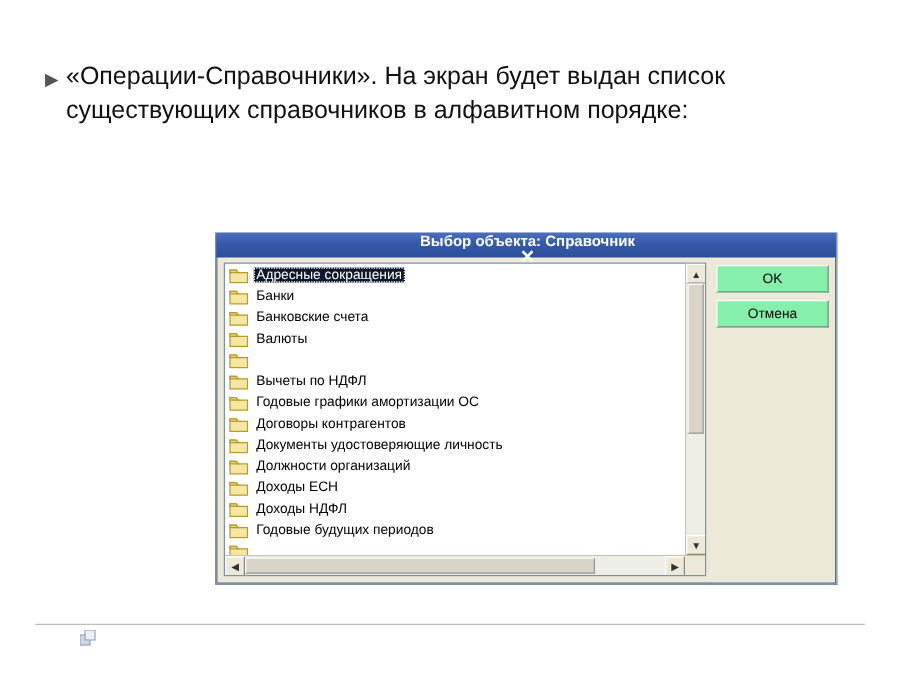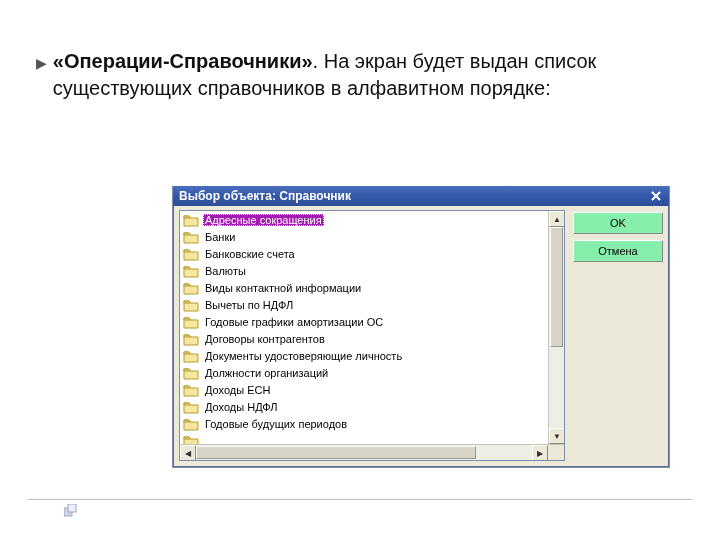--- a/index.html
+++ b/index.html
@@ -20,21 +20,21 @@
     font-size: 20px;
     line-height: 1.35;
     color: #111;
   }
   .bullet {
     color: #555;
     font-size: 14px;
     padding-top: 6px;
   }
   .para-text { flex: 1; }
-  .bold-run { font-weight: 700; }
+  .bold-run { font-weight: 400; }
 
   .dialog {
     position: absolute;
     left: 172px;
     top: 186px;
     width: 498px;
     height: 282px;
     background: #ece9d8;
     border: 1px solid #7a90b0;
     border-top: none;
@@ -44,20 +44,21 @@
   .titlebar {
     height: 20px;
     background: linear-gradient(#4a6fbf, #3458a8 50%, #2d4f99);
     color: #fff;
     display: flex;
     align-items: center;
     padding: 0 4px 0 6px;
     font-weight: bold;
     font-size: 12px;
     font-family: Tahoma, sans-serif;
+    flex-direction: column;
   }
   .titlebar .title-text { flex: 1; }
   .close-btn {
     width: 18px; height: 16px;
     display: flex; align-items: center; justify-content: center;
     color: #fff;
     font-weight: bold;
   }
   .close-btn svg { display:block; }
 
@@ -84,21 +85,21 @@
   }
   .list-row {
     display: flex;
     align-items: center;
     height: 17px;
     padding: 0 3px;
     gap: 4px;
     white-space: nowrap;
   }
   .list-row.selected .row-label {
-    background: #a21caf;
+    background: #0f172a;
     color: #fff;
     outline: 1px dotted #fff;
     outline-offset: -1px;
     padding: 0 2px;
   }
   .row-label { padding: 0 2px; }
   .folder-icon {
     width: 16px; height: 14px;
     display: inline-flex;
   }
@@ -235,21 +236,20 @@
             </span>
             <span class="row-label">Валюты</span>
           </div>
           <div class="list-row">
             <span class="folder-icon">
               <svg width="16" height="14" viewBox="0 0 16 14">
                 <path d="M1 3 h5 l1.5 2 H15 v8 H1 Z" fill="#f4e7a0" stroke="#b89b2e"></path>
                 <path d="M1 3 h5 l1.5 2 H1 Z" fill="#e8d77a" stroke="#b89b2e"></path>
               </svg>
             </span>
-            <span class="row-label">Виды контактной информации</span>
           </div>
           <div class="list-row">
             <span class="folder-icon">
               <svg width="16" height="14" viewBox="0 0 16 14">
                 <path d="M1 3 h5 l1.5 2 H15 v8 H1 Z" fill="#f4e7a0" stroke="#b89b2e"></path>
                 <path d="M1 3 h5 l1.5 2 H1 Z" fill="#e8d77a" stroke="#b89b2e"></path>
               </svg>
             </span>
             <span class="row-label">Вычеты по НДФЛ</span>
           </div>

